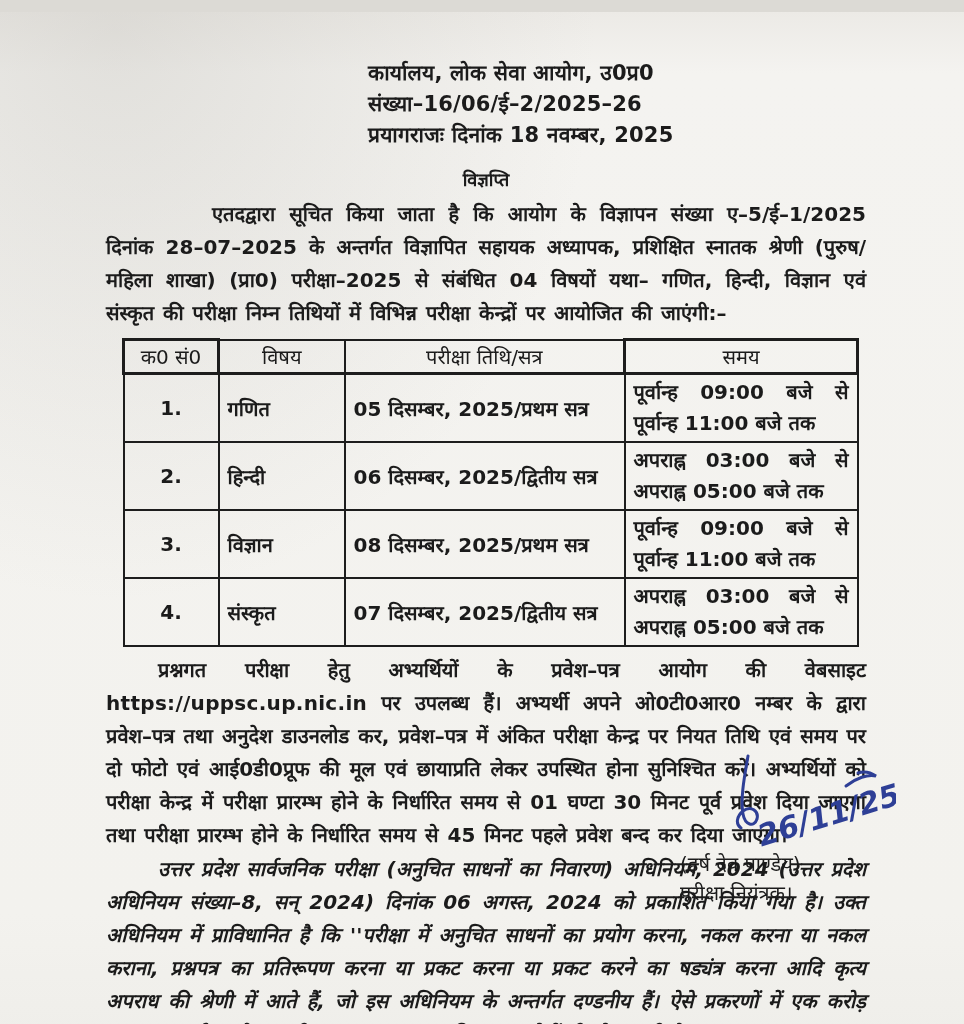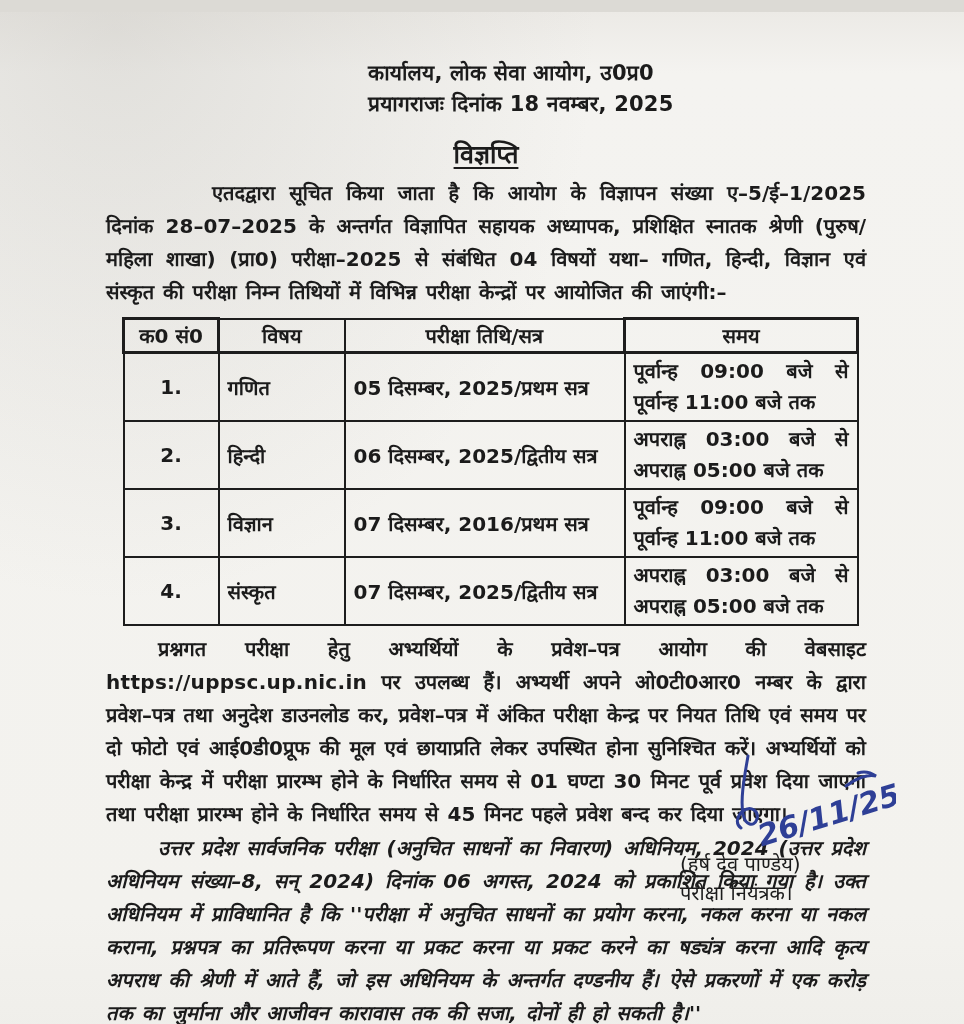--- a/index.html
+++ b/index.html
@@ -27,23 +27,22 @@
     font-size: 21px;
     font-weight: 700;
     line-height: 31px;
     letter-spacing: 0.2px;
   }
 
   
   .notice-title {
     text-align: center;
     margin-top: 16px;
-    font-size: 25px;
+    font-size: 18px;
     font-weight: 700;
-    text-decoration: underline;
     text-underline-offset: 4px;
     text-decoration-thickness: 2px;
   }
 
   
   p.body-para {
     font-size: 20px;
     font-weight: 600;
     line-height: 33px;
     text-align: justify;
@@ -61,21 +60,21 @@
     border-collapse: collapse;
     table-layout: fixed;
   }
   table.sched th, table.sched td {
     border: 2px solid #1d1d1d;
     font-size: 20px;
     font-weight: 600;
     padding: 2px 8px;
     vertical-align: middle;
   }
-  table.sched th { height: 34px; font-weight: 700; text-align: center; border-bottom-width: 3px; }
+  table.sched th { height: 34px; font-weight: 400; text-align: center; border-bottom-width: 3px; }
   table.sched td { height: 48px; }
   table.sched .outer { border-width: 3px; }
   col.c-sno  { width: 95px;  }
   col.c-sub  { width: 126px; }
   col.c-date { width: 280px; }
   col.c-time { width: 233px; }
   td.cell-sno { text-align: center; }
   td.cell-sub { text-align: left; }
   td.cell-date { text-align: left; }
   td.cell-time { text-align: justify; line-height: 31px; padding: 2px 6px; }
@@ -97,20 +96,21 @@
   }
 </style>
 </head>
 <body>
 
 <div class="sheet">
   <div class="doc">
 
     <div class="header-block">
       <div>कार्यालय, लोक सेवा आयोग, उ0प्र0</div>
+      <div>संख्या–16/06/ई–2/2025–26</div>
       <div>प्रयागराजः दिनांक 18 नवम्बर, 2025</div>
     </div>
 
     <div class="notice-title">विज्ञप्ति</div>
 
     <p class="body-para para-intro">एतदद्वारा सूचित किया जाता है कि आयोग के विज्ञापन संख्या ए–5/ई–1/2025 दिनांक 28–07–2025 के अन्तर्गत विज्ञापित सहायक अध्यापक, प्रशिक्षित स्नातक श्रेणी (पुरुष/महिला शाखा) (प्रा0) परीक्षा–2025 से संबंधित 04 विषयों यथा– गणित, हिन्दी, विज्ञान एवं संस्कृत की परीक्षा निम्न तिथियों में विभिन्न परीक्षा केन्द्रों पर आयोजित की जाएंगी:–</p>
 
     <table class="sched">
       <colgroup>
         <col class="c-sno">
@@ -135,21 +135,21 @@
         </tr>
         <tr>
           <td class="cell-sno">2.</td>
           <td class="cell-sub">हिन्दी</td>
           <td class="cell-date">06 दिसम्बर, 2025/द्वितीय सत्र</td>
           <td class="cell-time">अपराह्न 03:00 बजे से अपराह्न 05:00 बजे तक</td>
         </tr>
         <tr>
           <td class="cell-sno">3.</td>
           <td class="cell-sub">विज्ञान</td>
-          <td class="cell-date">07 दिसम्बर, 2016/प्रथम सत्र</td>
+          <td class="cell-date">08 दिसम्बर, 2025/प्रथम सत्र</td>
           <td class="cell-time">पूर्वान्ह 09:00 बजे से पूर्वान्ह 11:00 बजे तक</td>
         </tr>
         <tr>
           <td class="cell-sno">4.</td>
           <td class="cell-sub">संस्कृत</td>
           <td class="cell-date">07 दिसम्बर, 2025/द्वितीय सत्र</td>
           <td class="cell-time">अपराह्न 03:00 बजे से अपराह्न 05:00 बजे तक</td>
         </tr>
       </tbody>
     </table>

